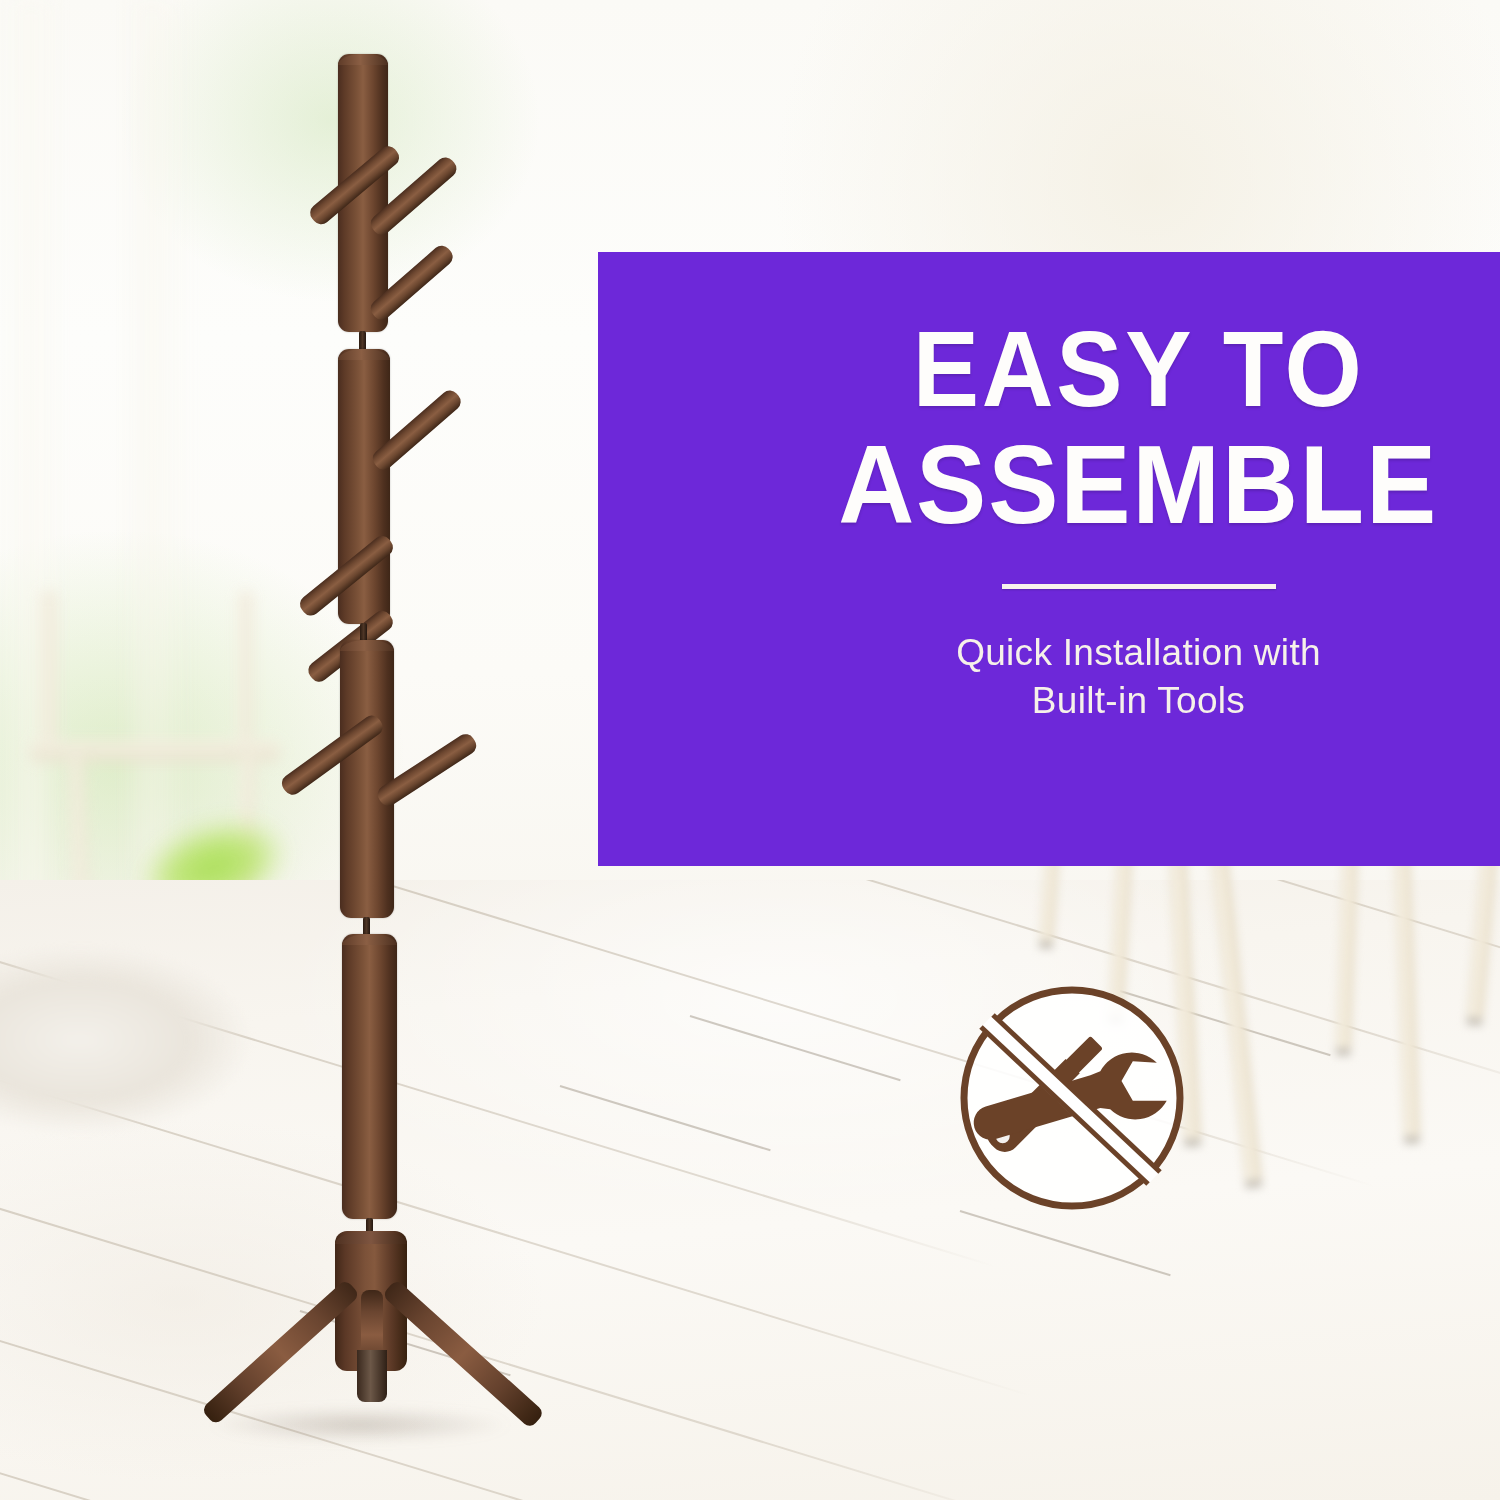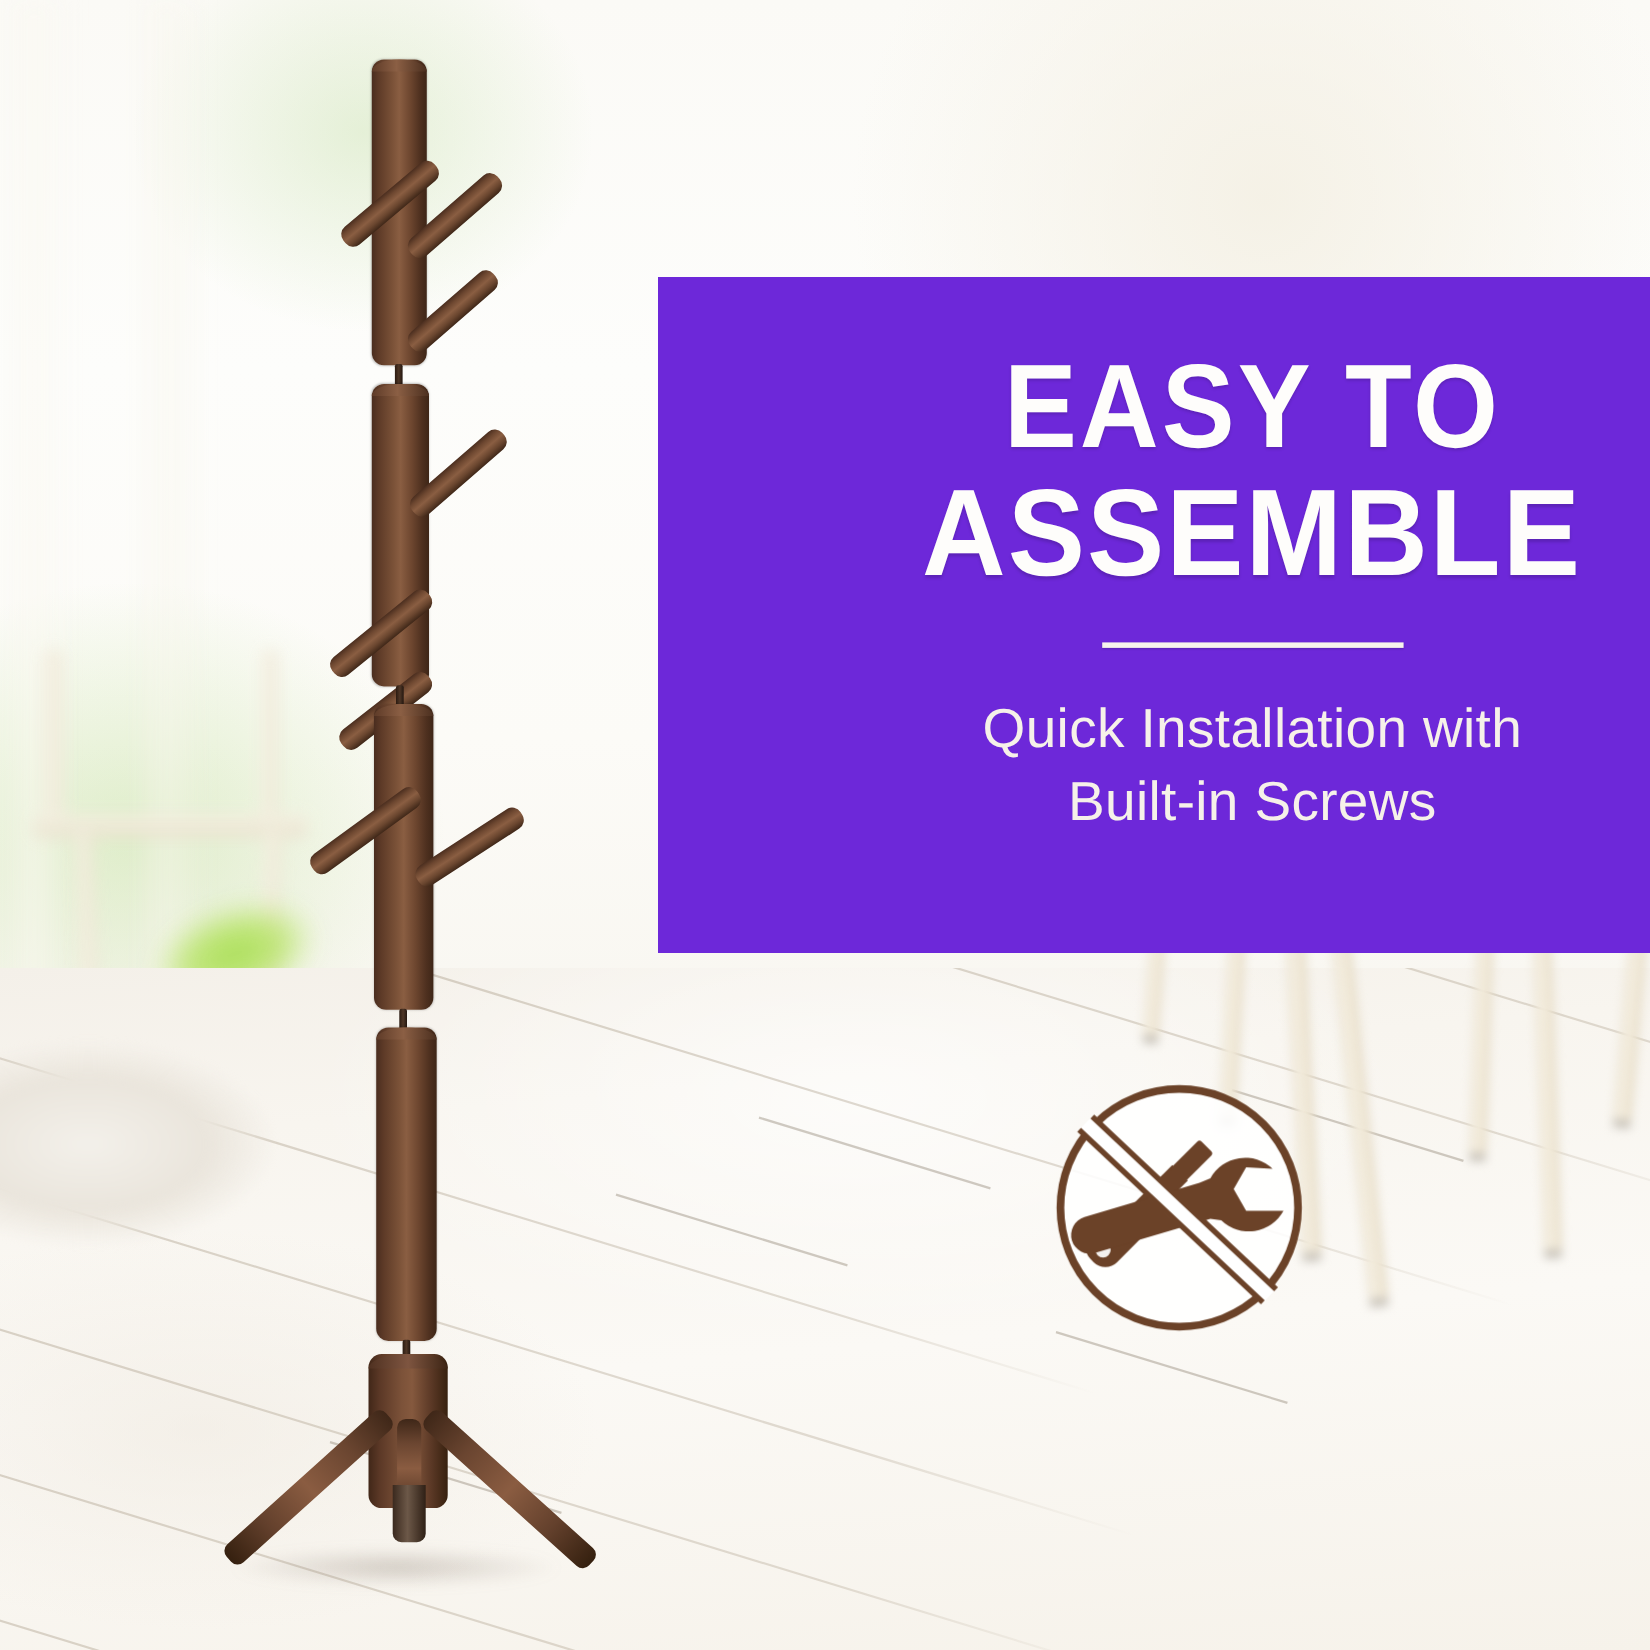--- a/index.html
+++ b/index.html
@@ -192,21 +192,21 @@
   }
   .headline.l2 { font-size:112px; letter-spacing:2px; margin-top:8px; transform:scaleX(0.94); }
   .divider {
     width:274px; height:5px;
     background:#f7f3ec;
     margin-top:44px;
     box-shadow:0 1px 2px rgba(0,0,0,0.18);
   }
   .subline {
     color:#f6f1e9;
-    font-size:50px;
+    font-size:37px;
     font-weight:400;
     line-height:1.32;
     text-align:center;
     margin-top:40px;
     letter-spacing:0.3px;
   }
 
   
   .badge {
     position:absolute; left:957px; top:983px;
@@ -303,21 +303,21 @@
 
   </div>
 
   <div class="panel">
     <div class="panel-inner">
       <div class="headline">EASY TO</div>
       <div class="headline l2">ASSEMBLE</div>
       <div class="divider"></div>
       <div class="subline">
         <span>Quick Installation with</span><br>
-        <span>Built-in Screws</span>
+        <span>Built-in Tools</span>
       </div>
     </div>
   </div>
 
   <div class="badge">
     <svg viewBox="0 0 230 230" xmlns="http://www.w3.org/2000/svg">
       <circle cx="115" cy="115" r="108" fill="#ffffff" fill-opacity="0.88" stroke="#6b4228" stroke-width="7"></circle>
       <g fill="#6b4228">
 
         <g transform="rotate(45 115 115)">

